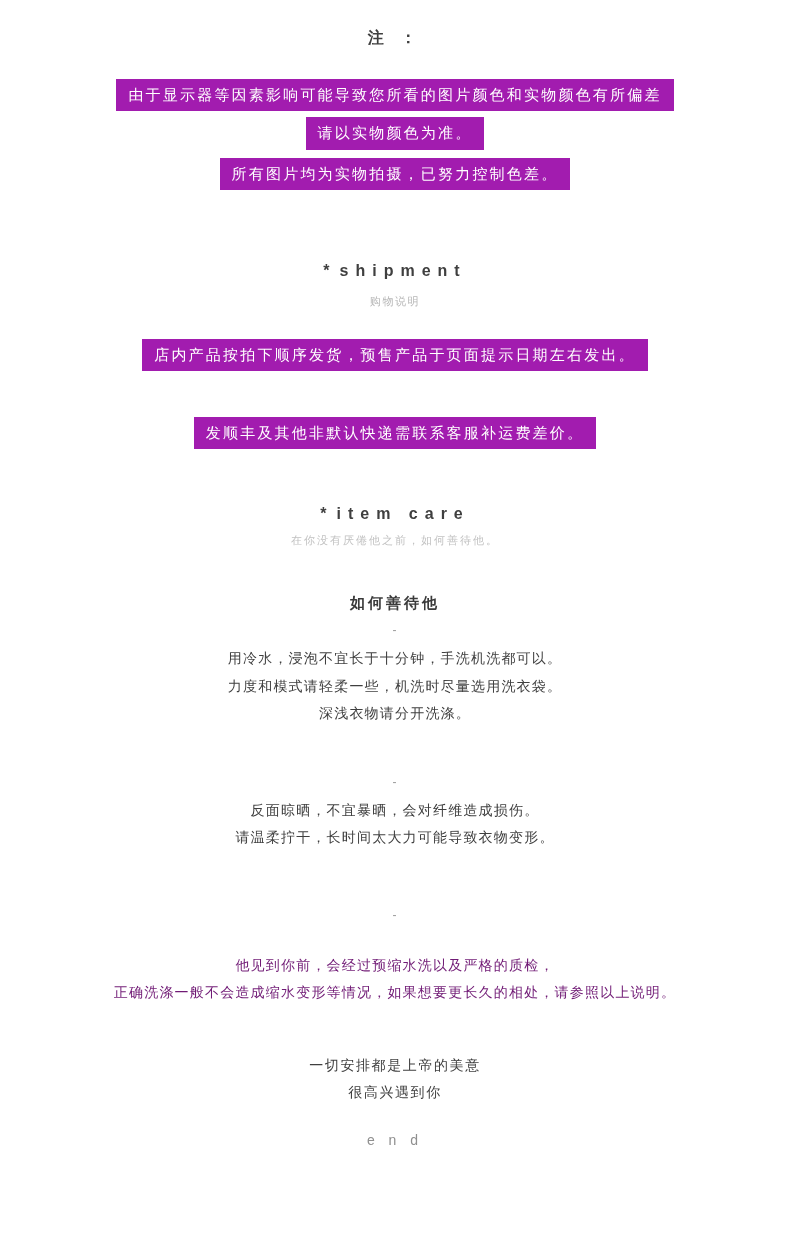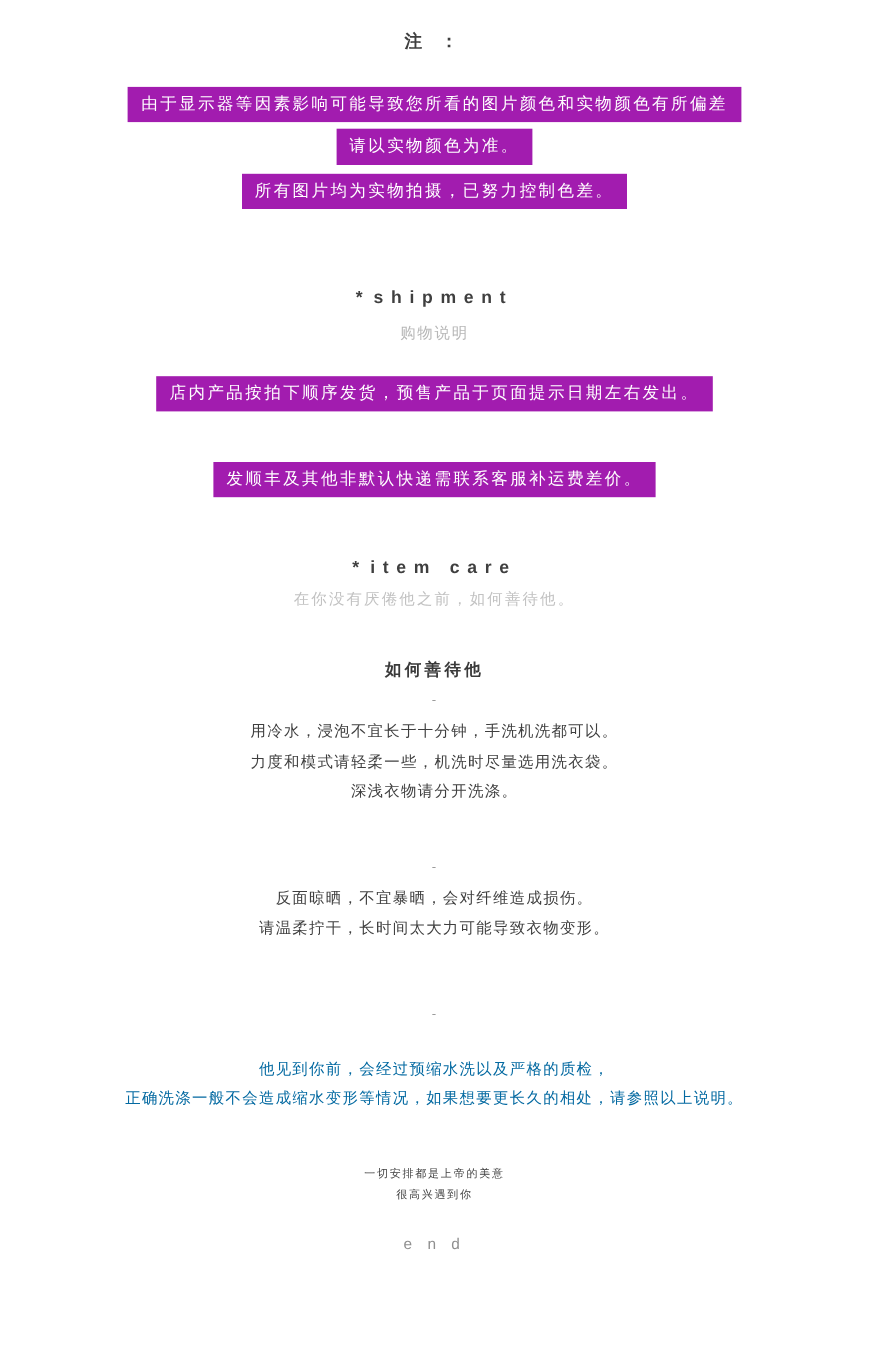--- a/index.html
+++ b/index.html
@@ -59,21 +59,21 @@
     font-weight: bold;
     letter-spacing: 7px;
     color: #3f3f3f;
   }
   .sec-title .star {
     letter-spacing: 10px;
   }
 
   .sec-sub {
     text-align: center;
-    font-size: 14px;
+    font-size: 11px;
     color: #b7b7b7;
     letter-spacing: 1.6px;
     margin-top: 14px;
   }
   .sec-sub.sub-grey {
     color: #c2c2c2;
     letter-spacing: 2px;
     margin-top: 10px;
   }
 
@@ -106,27 +106,27 @@
     color: #3f3f3f;
     margin-top: 8px;
   }
   .body-lines div { white-space: nowrap; }
 
   .closing {
     text-align: center;
     font-size: 14px;
     line-height: 1.95;
     letter-spacing: 1.2px;
-    color: #0369a1;
+    color: #701a75;
   }
   .closing div { white-space: nowrap; }
 
   .blessing {
     text-align: center;
-    font-size: 10px;
+    font-size: 14px;
     line-height: 1.9;
     letter-spacing: 1.6px;
     color: #3f3f3f;
   }
   .end-word {
     text-align: center;
     font-size: 14px;
     letter-spacing: 5px;
     color: #8f8f8f;
     padding-bottom: 60px;

